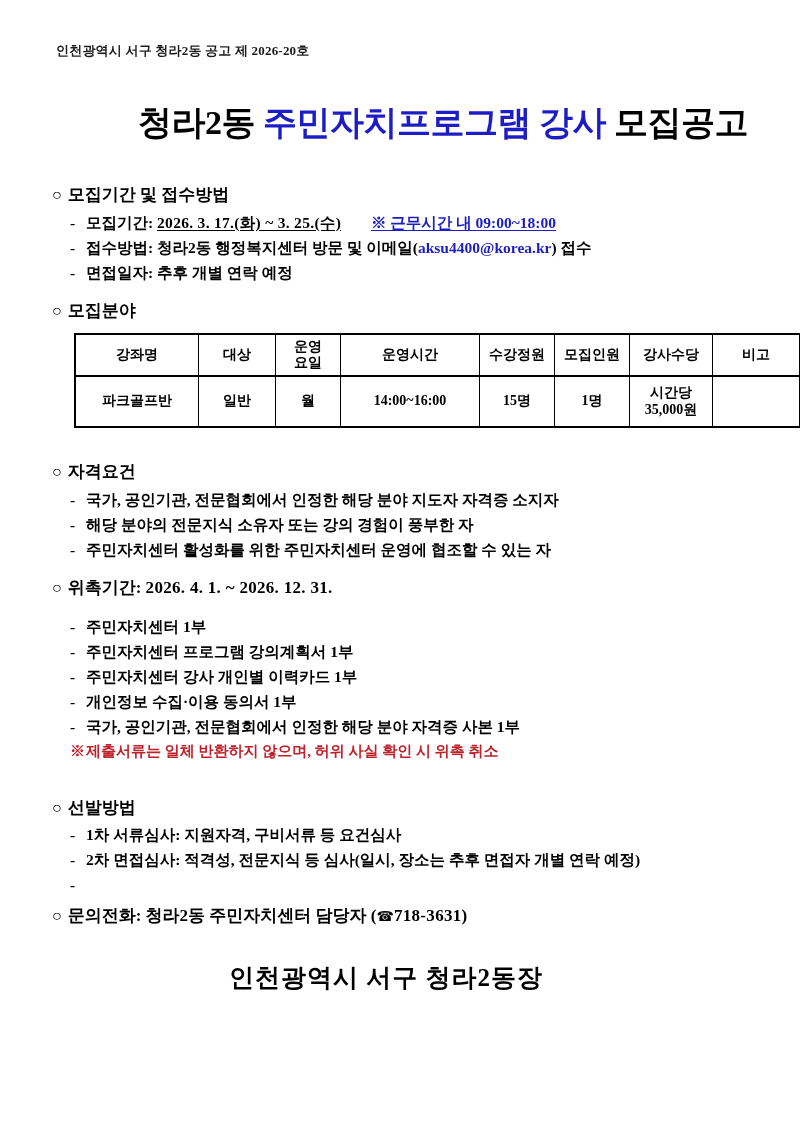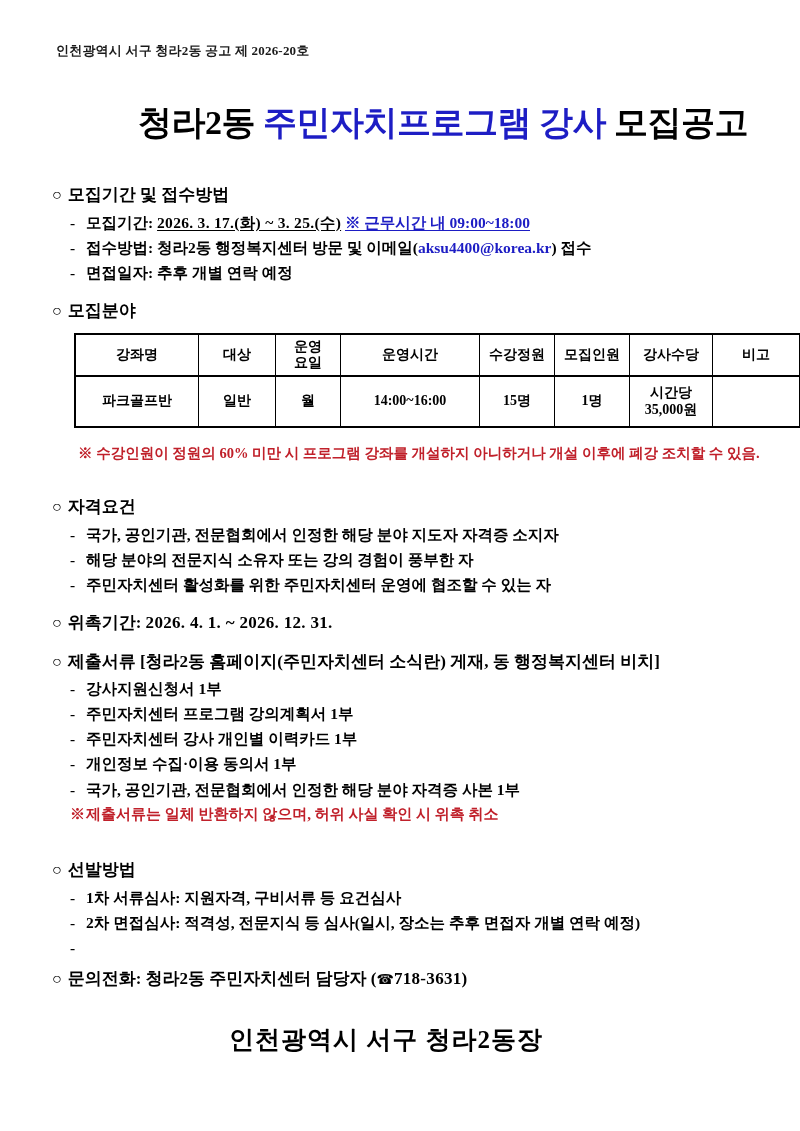--- a/index.html
+++ b/index.html
@@ -73,21 +73,21 @@
     position: absolute;
     left: 18px;
     top: 0;
   }
   .blue { color: #1d1dc4; }
   .u { text-decoration: underline; text-underline-offset: 2px; }
   .mono-date {
     font-family: "Liberation Serif", serif;
     letter-spacing: 0.3px;
   }
-  .gap-note { }
+  .gap-note { margin-left: 26px; }
 
   
   .table-wrap { margin: 10px 0 0 22px; }
   table.fields {
     border-collapse: collapse;
     width: 672px;
     border: 2px solid #000000;
     table-layout: fixed;
   }
   table.fields th,
@@ -220,21 +220,20 @@
             <td>
               <span>시간당</span><br>
               <span class="num">35,000원</span>
             </td>
             <td></td>
           </tr>
         </tbody>
       </table>
     </div>
 
-    <div class="red-note">※ 수강인원이 정원의 60% 미만 시 프로그램 강좌를 개설하지 아니하거나 개설 이후에 폐강 조치할 수 있음.</div>
   </div>
 
   <div class="spacer-lg"></div>
 
   <div class="section">
     <div class="sec-head">
       <span class="marker">○</span><span>자격요건</span>
     </div>
     <ul class="bullets">
       <li><span class="dash">-</span><span>국가, 공인기관, 전문협회에서 인정한 해당 분야 지도자 자격증 소지자</span></li>
@@ -244,25 +243,22 @@
   </div>
 
   <div class="section">
     <div class="sec-head">
       <span class="marker">○</span><span>위촉기간:</span>
       <span class="inline-val mono-date">2026. 4. 1. ~ 2026. 12. 31.</span>
     </div>
   </div>
 
   <div class="section">
-    <div class="sec-head">
-      <span class="marker">○</span><span>제출서류 [청라2동 홈페이지(주민자치센터 소식란) 게재, 동 행정복지센터 비치]</span>
-    </div>
-    <ul class="bullets">
-      <li><span class="dash">-</span><span>강사지원신청서 1부</span></li>
+    <ul class="bullets">
+      <li><span class="dash">-</span><span>주민자치센터 1부</span></li>
       <li><span class="dash">-</span><span>주민자치센터 프로그램 강의계획서 1부</span></li>
       <li><span class="dash">-</span><span>주민자치센터 강사 개인별 이력카드 1부</span></li>
       <li><span class="dash">-</span><span>개인정보 수집·이용 동의서 1부</span></li>
       <li><span class="dash">-</span><span>국가, 공인기관, 전문협회에서 인정한 해당 분야 자격증 사본 1부</span></li>
     </ul>
     <div class="red-note-inline">
       <span class="star">※</span><span>제출서류는 일체 반환하지 않으며, 허위 사실 확인 시 위촉 취소</span>
     </div>
   </div>
 

